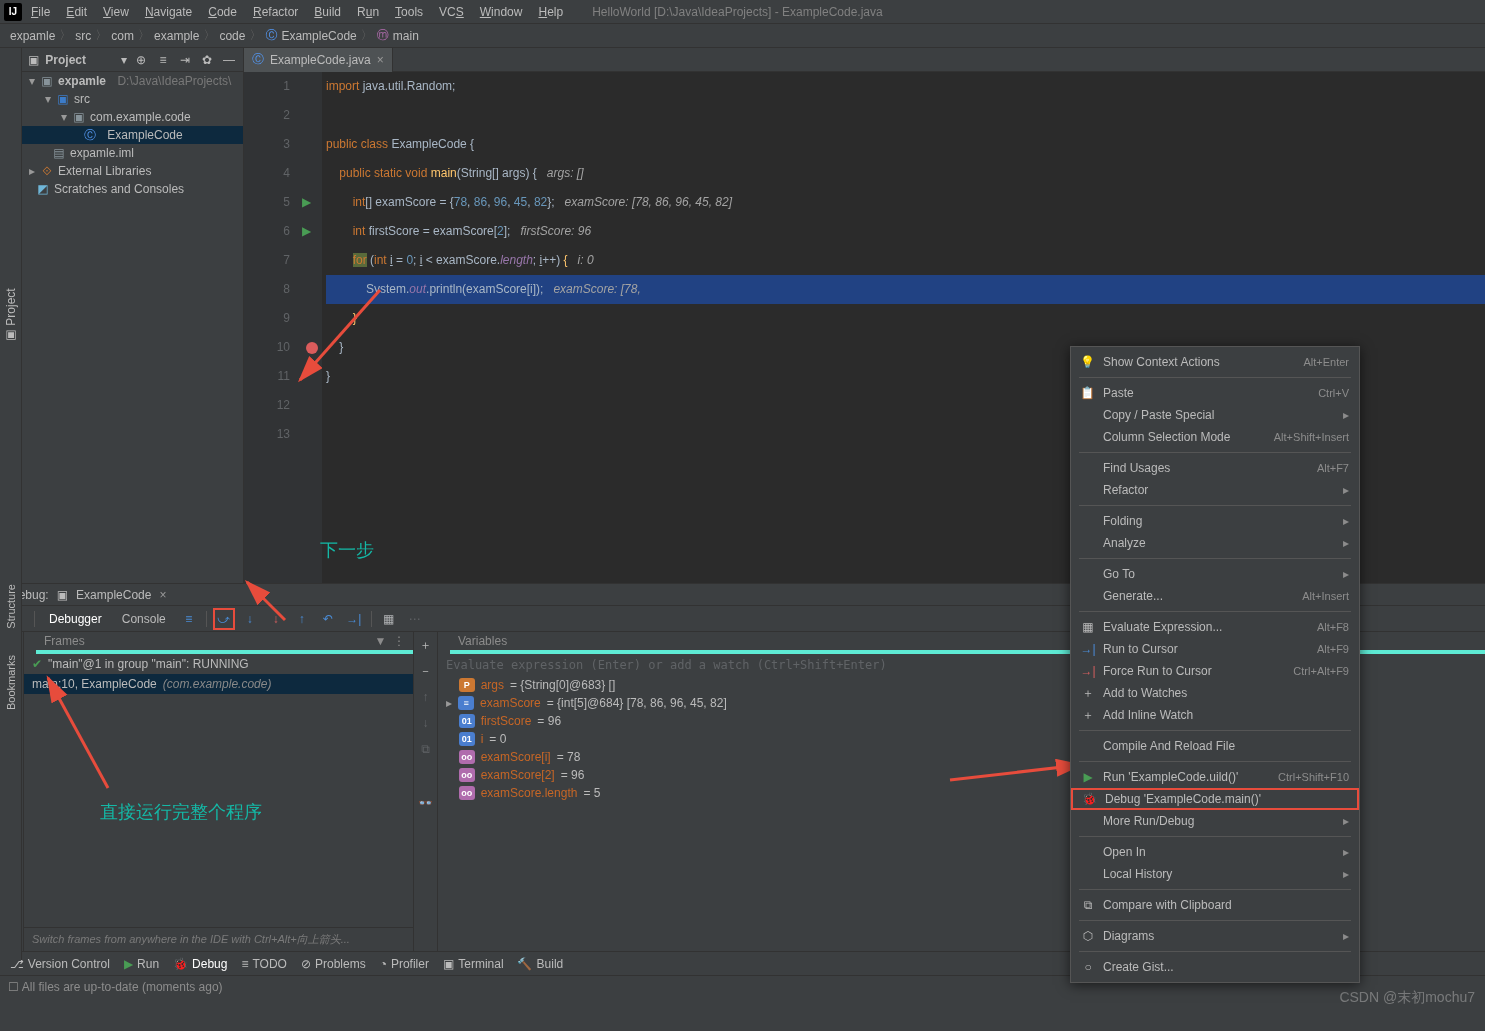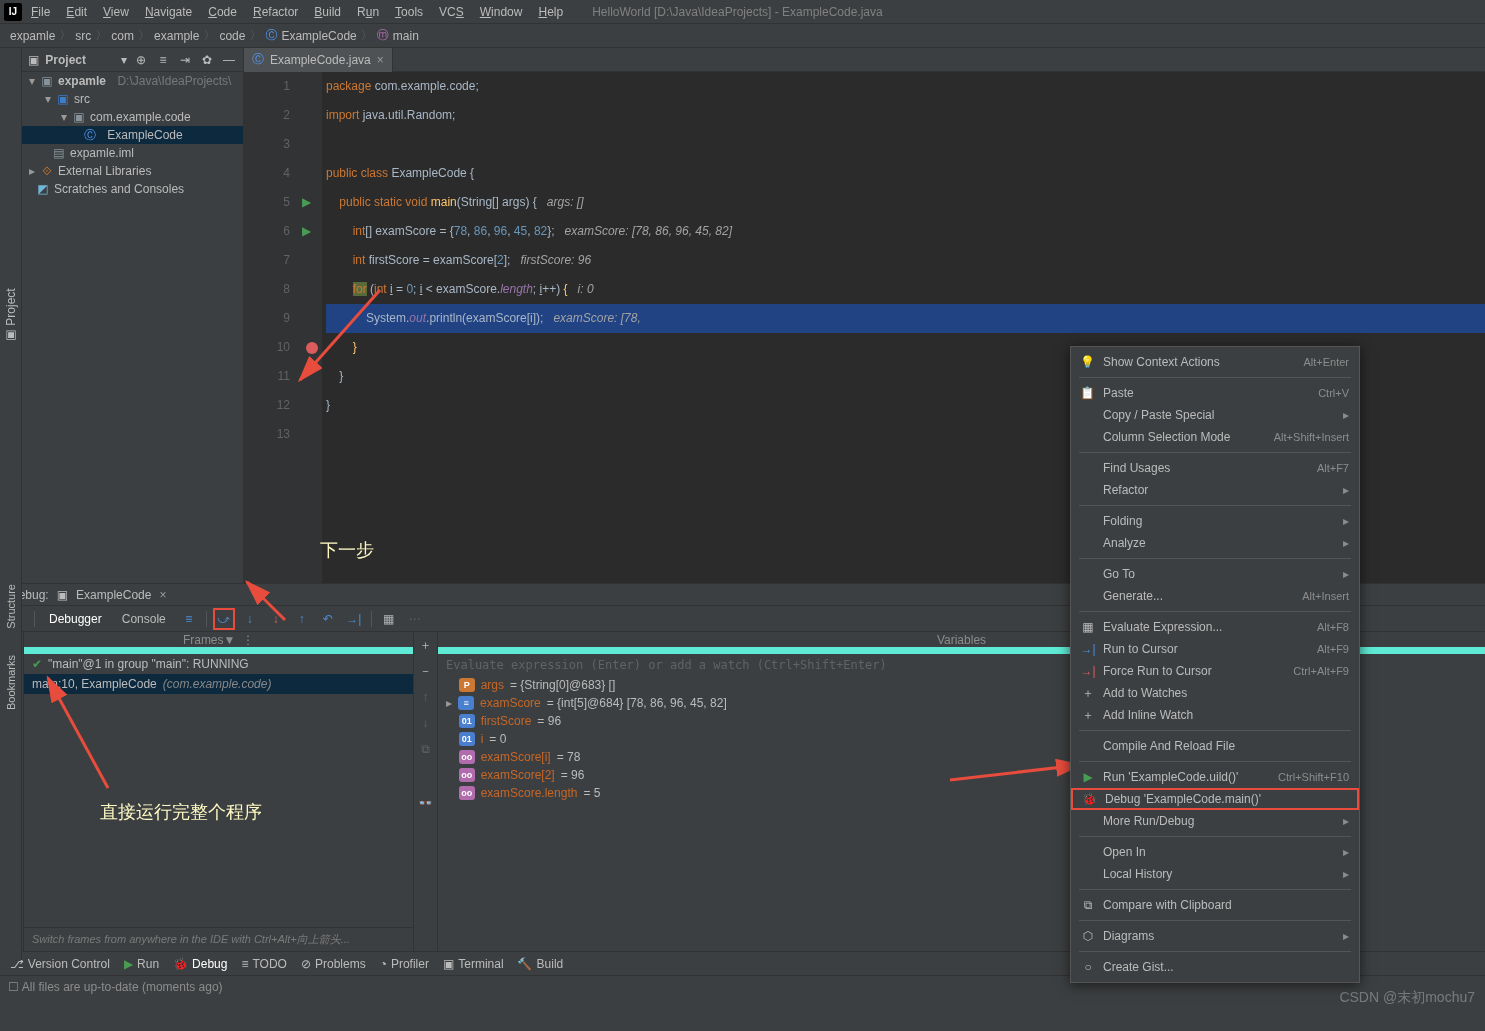--- a/index.html
+++ b/index.html
@@ -47,21 +47,21 @@
 .debug-toolbar { height: 26px; display: flex; align-items: center; padding: 0 6px; gap: 4px; border-bottom: 1px solid #323232; }
 .db-btn { width: 22px; height: 22px; display: flex; align-items: center; justify-content: center; cursor: pointer; color: #afb1b3; }
 .debug-toolbar .vline { width: 1px; height: 16px; background: #555; margin: 0 2px; }
 .db-tab { padding: 4px 8px; cursor: pointer; }
 .db-tab.active { color: #fff; }
 .red-box { border: 2px solid #e74c3c; }
 .debug-body { flex: 1; display: flex; }
 .debug-left-bar { width: 24px; background: #3c3f41; border-right: 1px solid #323232; display: flex; flex-direction: column; align-items: center; padding-top: 4px; gap: 6px; }
 .dlb-icon { width: 18px; height: 18px; display: flex; align-items: center; justify-content: center; cursor: pointer; }
 .frames-pane { width: 390px; border-right: 1px solid #323232; display: flex; flex-direction: column; }
-.pane-header { height: 22px; padding: 0 8px; display: flex; align-items: center; font-size: 11px; border-bottom: 7px solid #5eead4; color: #8c8c8c; justify-content: center; }
+.pane-header { height: 22px; padding: 0 8px; display: flex; align-items: center; font-size: 11px; border-bottom: 4px solid #5eead4; color: #8c8c8c; justify-content: space-between; margin-left: 12px; }
 .frame-row { padding: 3px 8px; display: flex; align-items: center; gap: 6px; font-size: 12px; }
 .frame-row.sel { background: #0d293e; }
 .vars-pane { flex: 1; display: flex; flex-direction: column; }
 .var-row { padding: 2px 8px; display: flex; align-items: center; gap: 6px; font-size: 12px; color: #c66626; }
 .var-row .vv { color: #bbbbbb; }
 .var-icon { width: 16px; height: 14px; border-radius: 3px; font-size: 9px; color: #fff; display: inline-flex; align-items: center; justify-content: center; font-weight: bold; }
 .var-p { background: #cc7832; }
 .var-arr { background: #4a7ecf; }
 .var-01 { background: #4a7ecf; }
 .var-oo { background: #b06cad; }
@@ -69,21 +69,21 @@
 .bottom-bar { height: 24px; background: #3c3f41; border-top: 1px solid #323232; display: flex; align-items: center; padding: 0 10px; gap: 14px; font-size: 11px; }
 .bottom-bar .btab { display: flex; align-items: center; gap: 4px; cursor: pointer; }
 .bottom-bar .btab.active { color: #fff; }
 .status-bar { height: 22px; background: #3c3f41; border-top: 1px solid #323232; display: flex; align-items: center; padding: 0 8px; font-size: 11px; color: #8c8c8c; }
 .context-menu { position: absolute; top: 346px; left: 1070px; width: 290px; background: #3c3f41; border: 1px solid #555; box-shadow: 0 2px 12px rgba(0,0,0,0.6); padding: 4px 0; z-index: 100; }
 .cm-item { height: 22px; display: flex; align-items: center; padding: 0 10px; gap: 8px; cursor: pointer; font-size: 12px; color: #bbbbbb; }
 .cm-item .sc { margin-left: auto; color: #8c8c8c; font-size: 11px; }
 .cm-item .arrow { margin-left: auto; color: #8c8c8c; }
 .cm-sep { height: 1px; background: #555; margin: 4px 8px; }
 .cm-icon { width: 14px; display: inline-flex; justify-content: center; }
-.red-annot { position: absolute; color: #fef9c3; font-size: 18px; }
+.red-annot { position: absolute; color: #14b8a6; font-size: 18px; }
 .arrow-svg { position: absolute; pointer-events: none; }
 .watermark { position: absolute; bottom: 24px; right: 10px; color: #aaa; font-size: 14px; opacity: 0.55; }
 .frames-footer { font-size: 11px; color: #7a7a7a; padding: 4px 8px; font-style: italic; border-top: 1px solid #323232; }
 .eval-input { color: #606366; font-family: Consolas, monospace; padding: 4px 8px; font-size: 12px; }
 .u { text-decoration: underline; }
 </style>
 </head>
 <body>
 
 <div class="menubar">
@@ -202,21 +202,20 @@
         <div class="code-line"><span class="run-marker">▶</span></div>
         <div class="code-line"></div>
           <div class="code-line"></div>
         <div class="code-line"></div>
         <div class="code-line" style="display:flex;align-items:center;justify-content:center"><span class="bp"></span></div>
         <div class="code-line"></div>
           <div class="code-line"></div>
           <div class="code-line"></div>
       </div>
       <div class="code-col">
-        <div class="code-line"><span class="kw">package </span><span class="txt">com.example.code;</span></div>
         <div class="code-line"><span class="kw">import </span><span class="txt">java.util.Random;</span></div>
         <div class="code-line"></div>
         <div class="code-line"><span class="kw">public class </span><span class="txt">ExampleCode {</span></div>
         <div class="code-line"><span class="txt">    </span><span class="kw">public static void </span><span class="fn">main</span><span class="txt">(String[] args) {   </span><span class="param">args: []</span></div>
         <div class="code-line"><span class="txt">        </span><span class="kw">int</span><span class="txt">[] examScore = {</span><span class="num">78</span><span class="txt">, </span><span class="num">86</span><span class="txt">, </span><span class="num">96</span><span class="txt">, </span><span class="num">45</span><span class="txt">, </span><span class="num">82</span><span class="txt">};   </span><span class="param">examScore: [78, 86, 96, 45, 82]</span></div>
         <div class="code-line"><span class="txt">        </span><span class="kw">int </span><span class="txt">firstScore = examScore[</span><span class="num">2</span><span class="txt">];   </span><span class="param">firstScore: 96</span></div>
         <div class="code-line"><span class="txt">        </span><span class="kw" style="background:#596a3a">for</span><span class="txt"> (</span><span class="kw">int </span><span class="txt"><u>i</u> = </span><span class="num">0</span><span class="txt">; <u>i</u> &lt; examScore.</span><span class="fld">length</span><span class="txt">; <u>i</u>++) </span><span class="fn">{</span><span class="param">   i: 0</span></div>
         <div class="code-line hl-line"><span class="txt">            System.</span><span class="fld">out</span><span class="txt">.println(examScore[i]);   </span><span class="param">examScore: [78,</span></div>
         <div class="code-line"><span class="txt">        </span><span class="fn">}</span></div>
         <div class="code-line"><span class="txt">    }</span></div>

